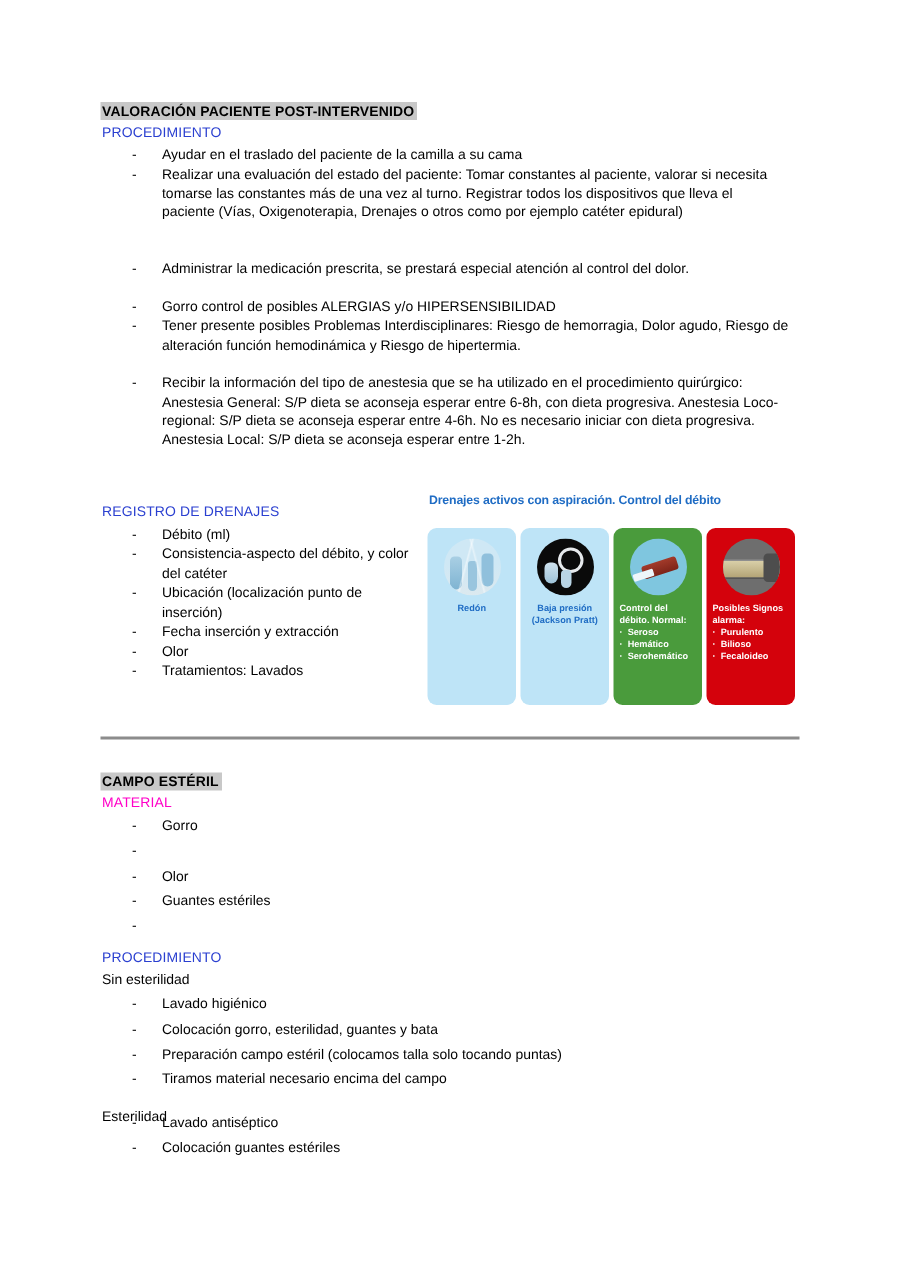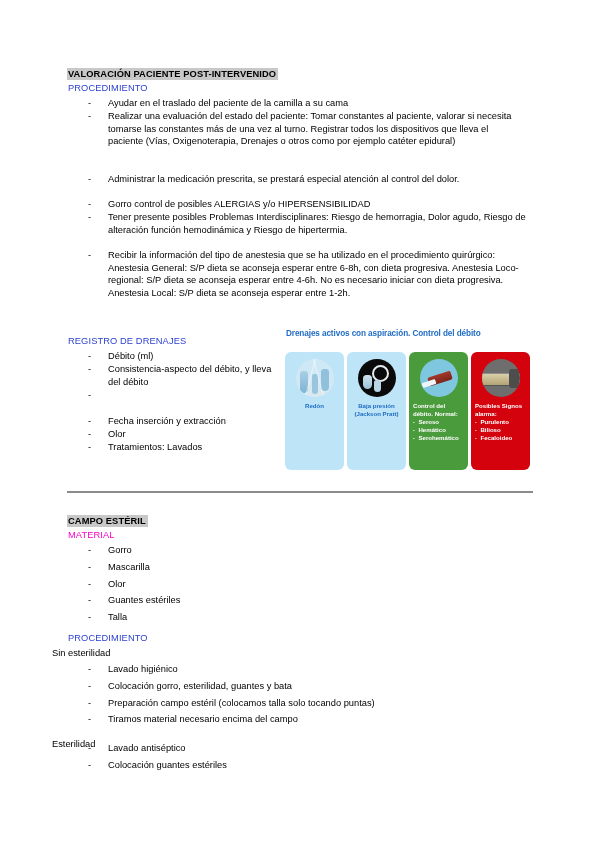--- a/index.html
+++ b/index.html
@@ -41,21 +41,21 @@
     left: 68px;
     font-size: 9.3px;
     letter-spacing: 0.1px;
     white-space: nowrap;
   }
   .sub-head.blue { color: #2a3fd0; }
   .sub-head.magenta { color: #ff00c8; }
 
   .plain {
     position: absolute;
-    left: 52px;
+    left: 68px;
     font-size: 9.3px;
     white-space: nowrap;
   }
 
   
   .bullet {
     position: absolute;
     left: 88px;
     font-size: 9.3px;
     line-height: 12.6px;
@@ -290,24 +290,25 @@
   </div>
 
   <div class="sub-head blue" style="top:336px;">REGISTRO DE DRENAJES</div>
 
   <div class="bullet" style="top:350px; width:190px;">
     <span class="dash">-</span>
     <span class="btxt">Débito (ml)</span>
   </div>
   <div class="bullet" style="top:363px; width:185px;">
     <span class="dash">-</span>
-    <span class="btxt">Consistencia-aspecto del débito, y lleva del débito</span>
+    <span class="btxt">Consistencia-aspecto del débito, y color del catéter</span>
   </div>
   <div class="bullet" style="top:389px; width:185px;">
     <span class="dash">-</span>
+    <span class="btxt">Ubicación (localización punto de inserción)</span>
   </div>
   <div class="bullet" style="top:415px; width:195px;">
     <span class="dash">-</span>
     <span class="btxt">Fecha inserción y extracción</span>
   </div>
   <div class="bullet" style="top:428px; width:190px;">
     <span class="dash">-</span>
     <span class="btxt">Olor</span>
   </div>
   <div class="bullet" style="top:441px; width:190px;">
@@ -366,33 +367,31 @@
   <div class="section-title" style="top:516px;"><span class="hl">CAMPO ESTÉRIL</span></div>
 
   <div class="sub-head magenta" style="top:530px;">MATERIAL</div>
 
   <div class="bullet" style="top:544px; width:200px;">
     <span class="dash">-</span>
     <span class="btxt">Gorro</span>
   </div>
   <div class="bullet" style="top:561px; width:200px;">
     <span class="dash">-</span>
-    <span class="btxt">Mascarilla</span>
   </div>
   <div class="bullet" style="top:578px; width:200px;">
     <span class="dash">-</span>
     <span class="btxt">Olor</span>
   </div>
   <div class="bullet" style="top:594px; width:200px;">
     <span class="dash">-</span>
     <span class="btxt">Guantes estériles</span>
   </div>
   <div class="bullet" style="top:611px; width:200px;">
     <span class="dash">-</span>
-    <span class="btxt">Talla</span>
   </div>
 
   <div class="sub-head blue" style="top:633px;">PROCEDIMIENTO</div>
 
   <div class="plain" style="top:648px;">Sin esterilidad</div>
 
   <div class="bullet" style="top:663px; width:330px;">
     <span class="dash">-</span>
     <span class="btxt">Lavado higiénico</span>
   </div>

